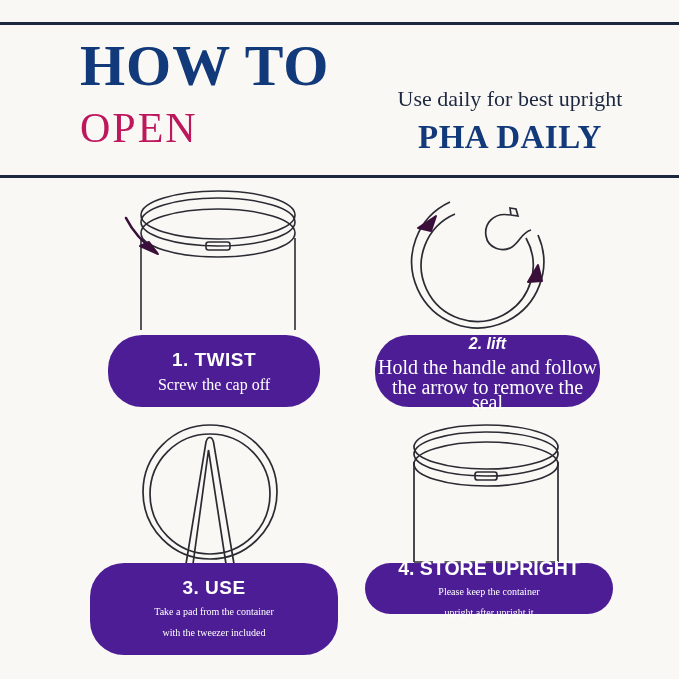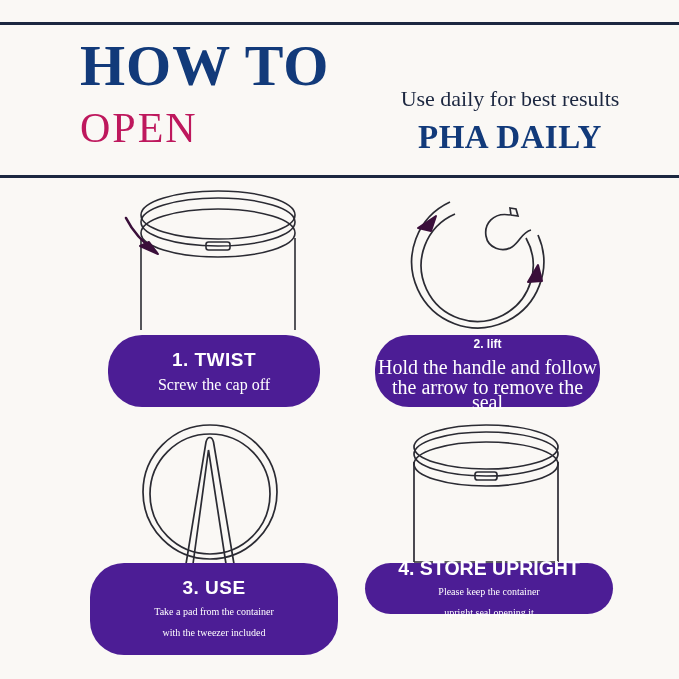--- a/index.html
+++ b/index.html
@@ -97,22 +97,23 @@
   }
   .card-title {
     font-family: "Liberation Sans", sans-serif;
     font-weight: bold;
     font-size: 19px;
     line-height: 22px;
     letter-spacing: 0.5px;
     margin: 0;
   }
   .card-title.lower {
-    font-size: 12px;
+    font-size: 16px;
     letter-spacing: 0;
+    font-style: italic;
   }
   .card-title.wide {
     font-size: 19.5px;
     letter-spacing: 0;
   }
   .card-body {
     font-family: "Liberation Serif", serif;
     font-size: 16px;
     line-height: 17px;
     margin: 5px 0 0 0;
@@ -146,21 +147,21 @@
 
   <div class="rule rule-top"></div>
   <div class="rule rule-bottom"></div>
 
   <div class="header-left">
     <p class="title-how">HOW TO</p>
     <p class="title-open">OPEN</p>
   </div>
 
   <div class="header-right">
-    <p class="tagline">Use daily for best results</p>
+    <p class="tagline">Use daily for best upright</p>
     <p class="brand">PHA DAILY</p>
   </div>
 
   <div class="step" id="step-1">
     <div class="art">
       <svg width="200" height="150" viewBox="0 0 200 150">
         <g fill="none" stroke="#2b2b33" stroke-width="1.6">
 
           <path d="M23 48 L23 140"></path>
           <path d="M177 48 L177 140"></path>
@@ -248,17 +249,17 @@
 
           <ellipse cx="90" cy="27" rx="72" ry="22"></ellipse>
 
           <rect x="79" y="52" width="22" height="8" rx="2.5"></rect>
         </g>
       </svg>
     </div>
     <div class="card">
       <p class="card-title wide">4. STORE UPRIGHT</p>
       <p class="card-body tight">Please keep the container</p>
-      <p class="card-body tight">upright seal opening it</p>
+      <p class="card-body tight">upright after upright it</p>
     </div>
   </div>
 
 </div>
 
 </body></html>

